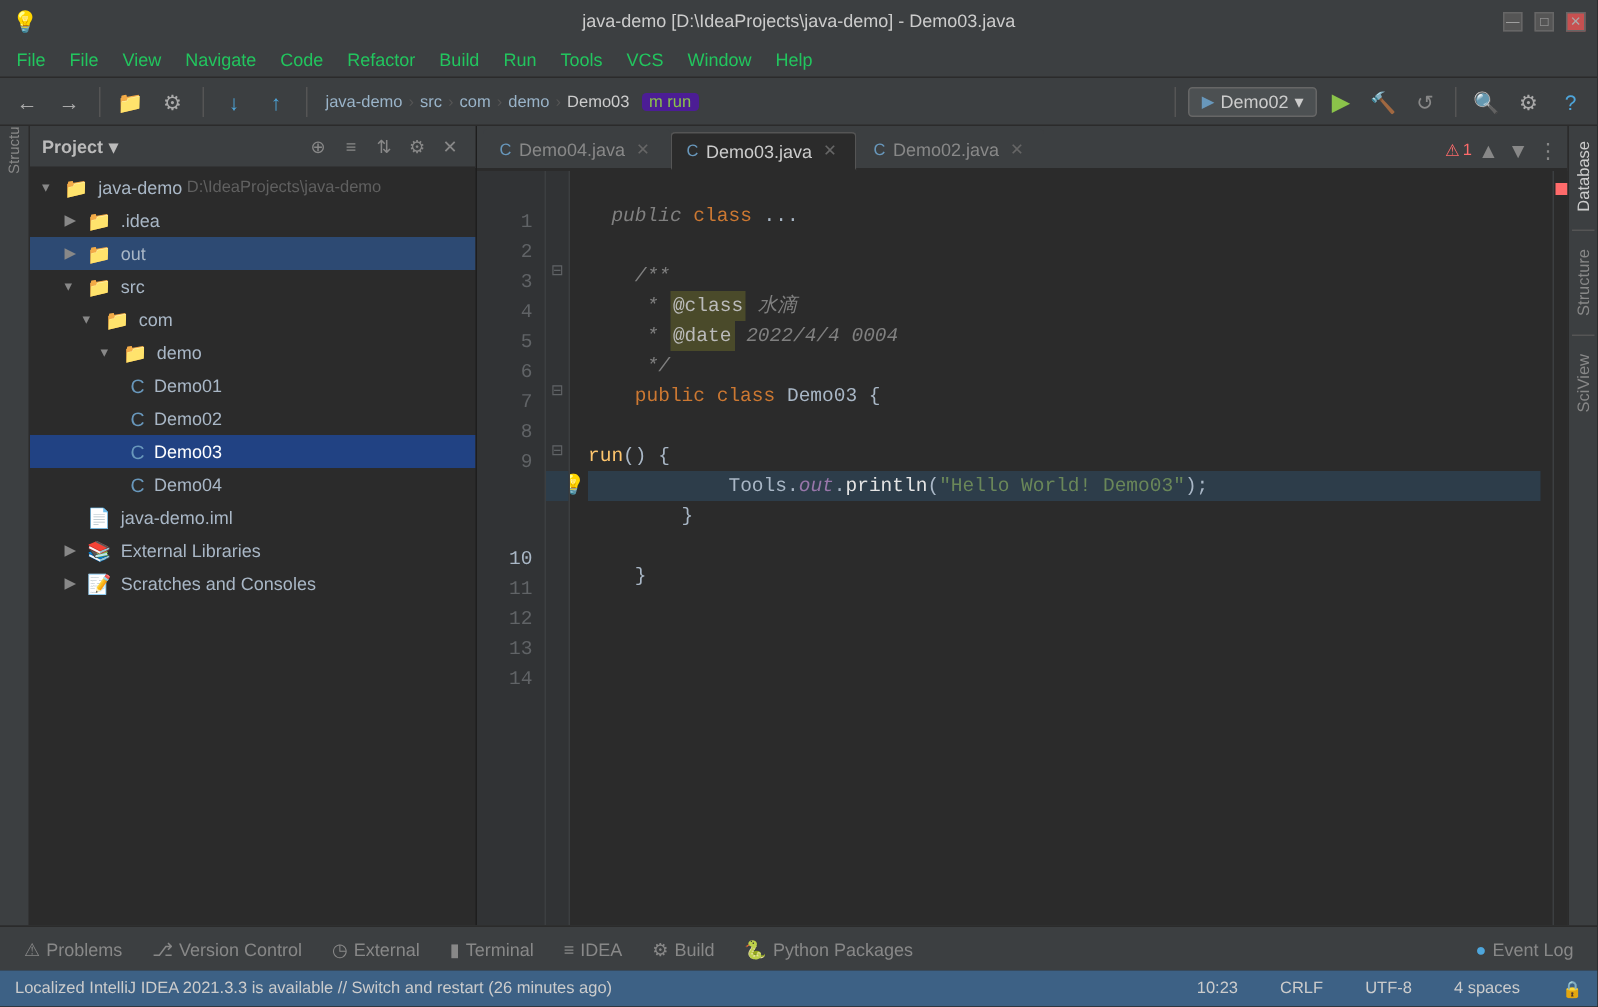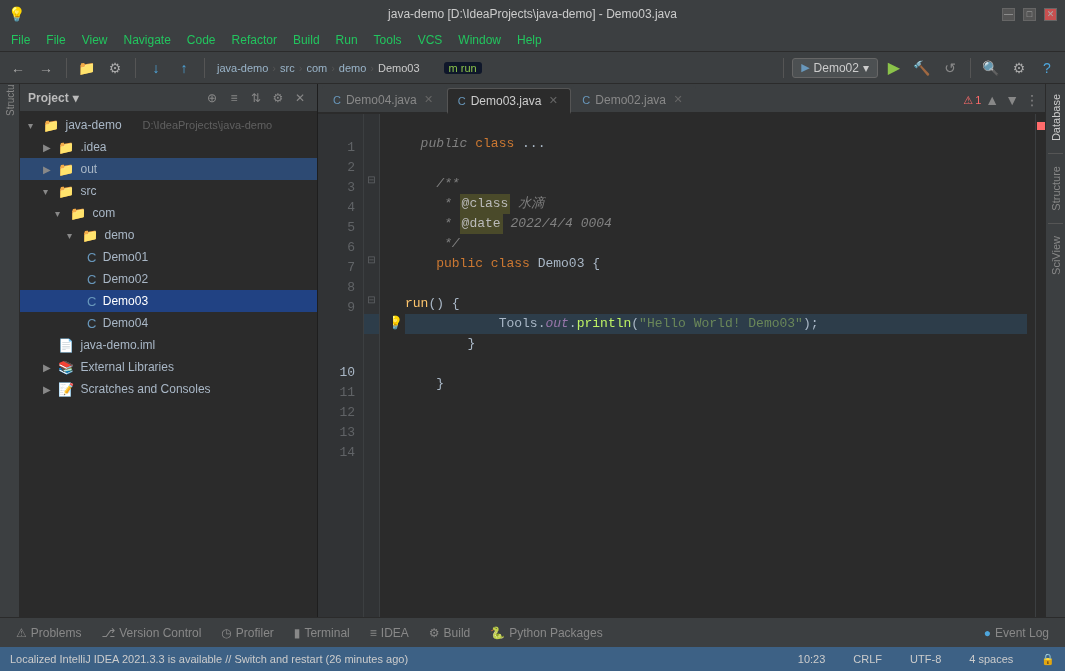--- a/index.html
+++ b/index.html
@@ -330,39 +330,38 @@
       border-right: 1px solid #3c3f41;
     }
     .code-area {
       flex: 1;
       padding: 4px 8px 4px 12px;
       font-family: 'Courier New', monospace;
       font-size: 13px;
       line-height: 20px;
       overflow-y: auto;
       position: relative;
-      margin-left: 13px;
     }
     .code-line {
       height: 20px;
       display: flex;
       align-items: center;
       white-space: pre;
       position: relative;
     }
 
     
     .kw { color: #cc7832; }
     .fn { color: #ffc66d; }
     .str { color: #6a8759; }
     .comment { color: #808080; font-style: italic; }
     .class-name { color: #a9b7c6; }
     .javadoc-ann { background: #4a4a2a; color: #bbb; padding: 0 2px; }
     .static-field { color: #9876aa; font-style: italic; }
-    .method-call { color: #bef264; }
+    .method-call { color: #e5e5e5; }
     .cursor-line { background: #2d3d4a; }
 
     
     .far-right-panel {
       width: 20px;
       background: #3c3f41;
       display: flex;
       flex-direction: column;
       align-items: center;
       border-left: 1px solid #2b2b2b;
@@ -498,21 +497,21 @@
   <div class="breadcrumb-bar" style="background:transparent; border:none; padding: 0 4px; height: 24px; flex: 1;">
     <span class="breadcrumb-item">java-demo</span>
     <span class="breadcrumb-sep">›</span>
     <span class="breadcrumb-item">src</span>
     <span class="breadcrumb-sep">›</span>
     <span class="breadcrumb-item">com</span>
     <span class="breadcrumb-sep">›</span>
     <span class="breadcrumb-item">demo</span>
     <span class="breadcrumb-sep">›</span>
     <span class="breadcrumb-item active">Demo03</span>
-    <span style="background:#0f172a; color:#8bc34a; border-radius:3px; padding: 0 5px; font-size:11px; margin-left:20px;">m run</span>
+    <span style="background:#4c1d95; color:#8bc34a; border-radius:3px; padding: 0 5px; font-size:11px; margin-left:4px;">m run</span>
   </div>
   <div class="toolbar-sep"></div>
   <div class="run-config">
     <span style="color:#6897bb; font-size:11px;">▶</span>
     <span>Demo02</span>
     <span>▾</span>
   </div>
   <div class="run-btn toolbar-btn" title="Run">▶</div>
   <div class="toolbar-btn" style="color:#cc7832;">🔨</div>
   <div class="toolbar-btn" style="color:#888;">↺</div>
@@ -541,21 +540,21 @@
         <div class="panel-action-btn">⚙</div>
         <div class="panel-action-btn">✕</div>
       </div>
     </div>
     <div class="project-tree">
 
       <div class="tree-item">
         <span class="tree-arrow">▾</span>
         <span class="tree-icon folder-icon">📁</span>
         <span>&nbsp;java-demo</span>
-        <span style="color:#606060; margin-left:18px; font-size:11px;">D:\IdeaProjects\java-demo</span>
+        <span style="color:#606060; margin-left:0; font-size:11px;">D:\IdeaProjects\java-demo</span>
       </div>
 
       <div class="tree-item">
         <span style="width:12px; display:inline-block;">&nbsp;</span>
         <span class="tree-arrow">▶</span>
         <span class="tree-icon folder-icon">📁</span>
         <span>&nbsp;.idea</span>
       </div>
 
       <div class="tree-item highlighted">
@@ -773,21 +772,21 @@
   <div class="bottom-tab">
     <span class="bt-icon">⚠</span>
     <span>Problems</span>
   </div>
   <div class="bottom-tab">
     <span class="bt-icon">⎇</span>
     <span>Version Control</span>
   </div>
   <div class="bottom-tab">
     <span class="bt-icon">◷</span>
-    <span>Profiler</span>
+    <span>External</span>
   </div>
   <div class="bottom-tab">
     <span class="bt-icon">▮</span>
     <span>Terminal</span>
   </div>
   <div class="bottom-tab">
     <span class="bt-icon">≡</span>
     <span>IDEA</span>
   </div>
   <div class="bottom-tab">

